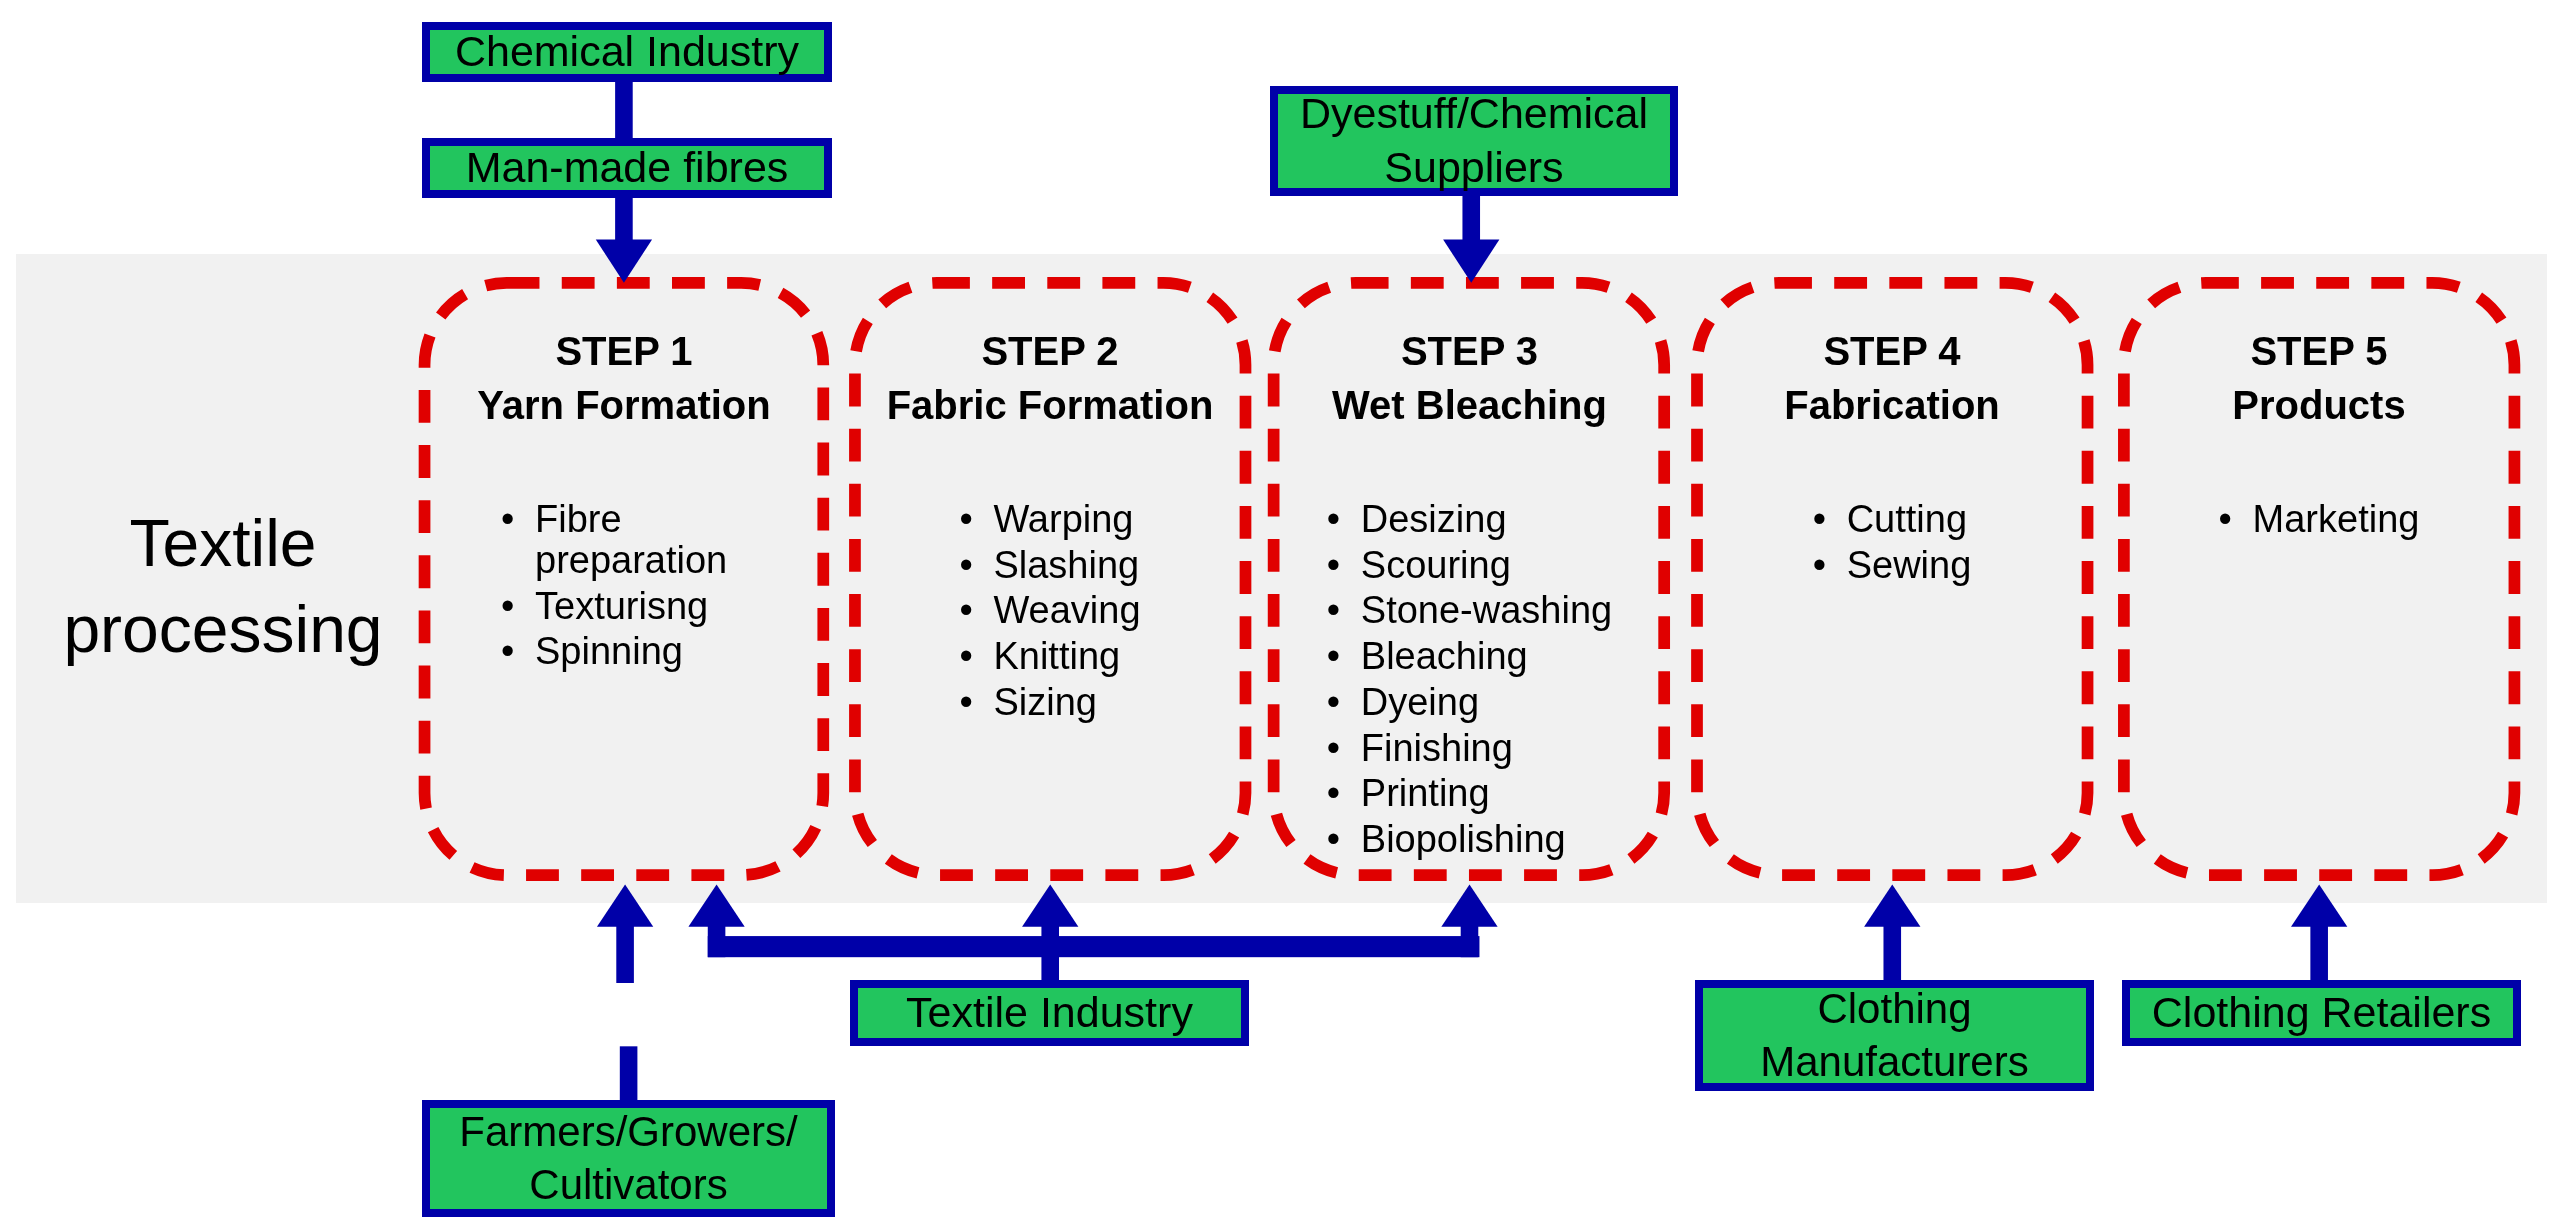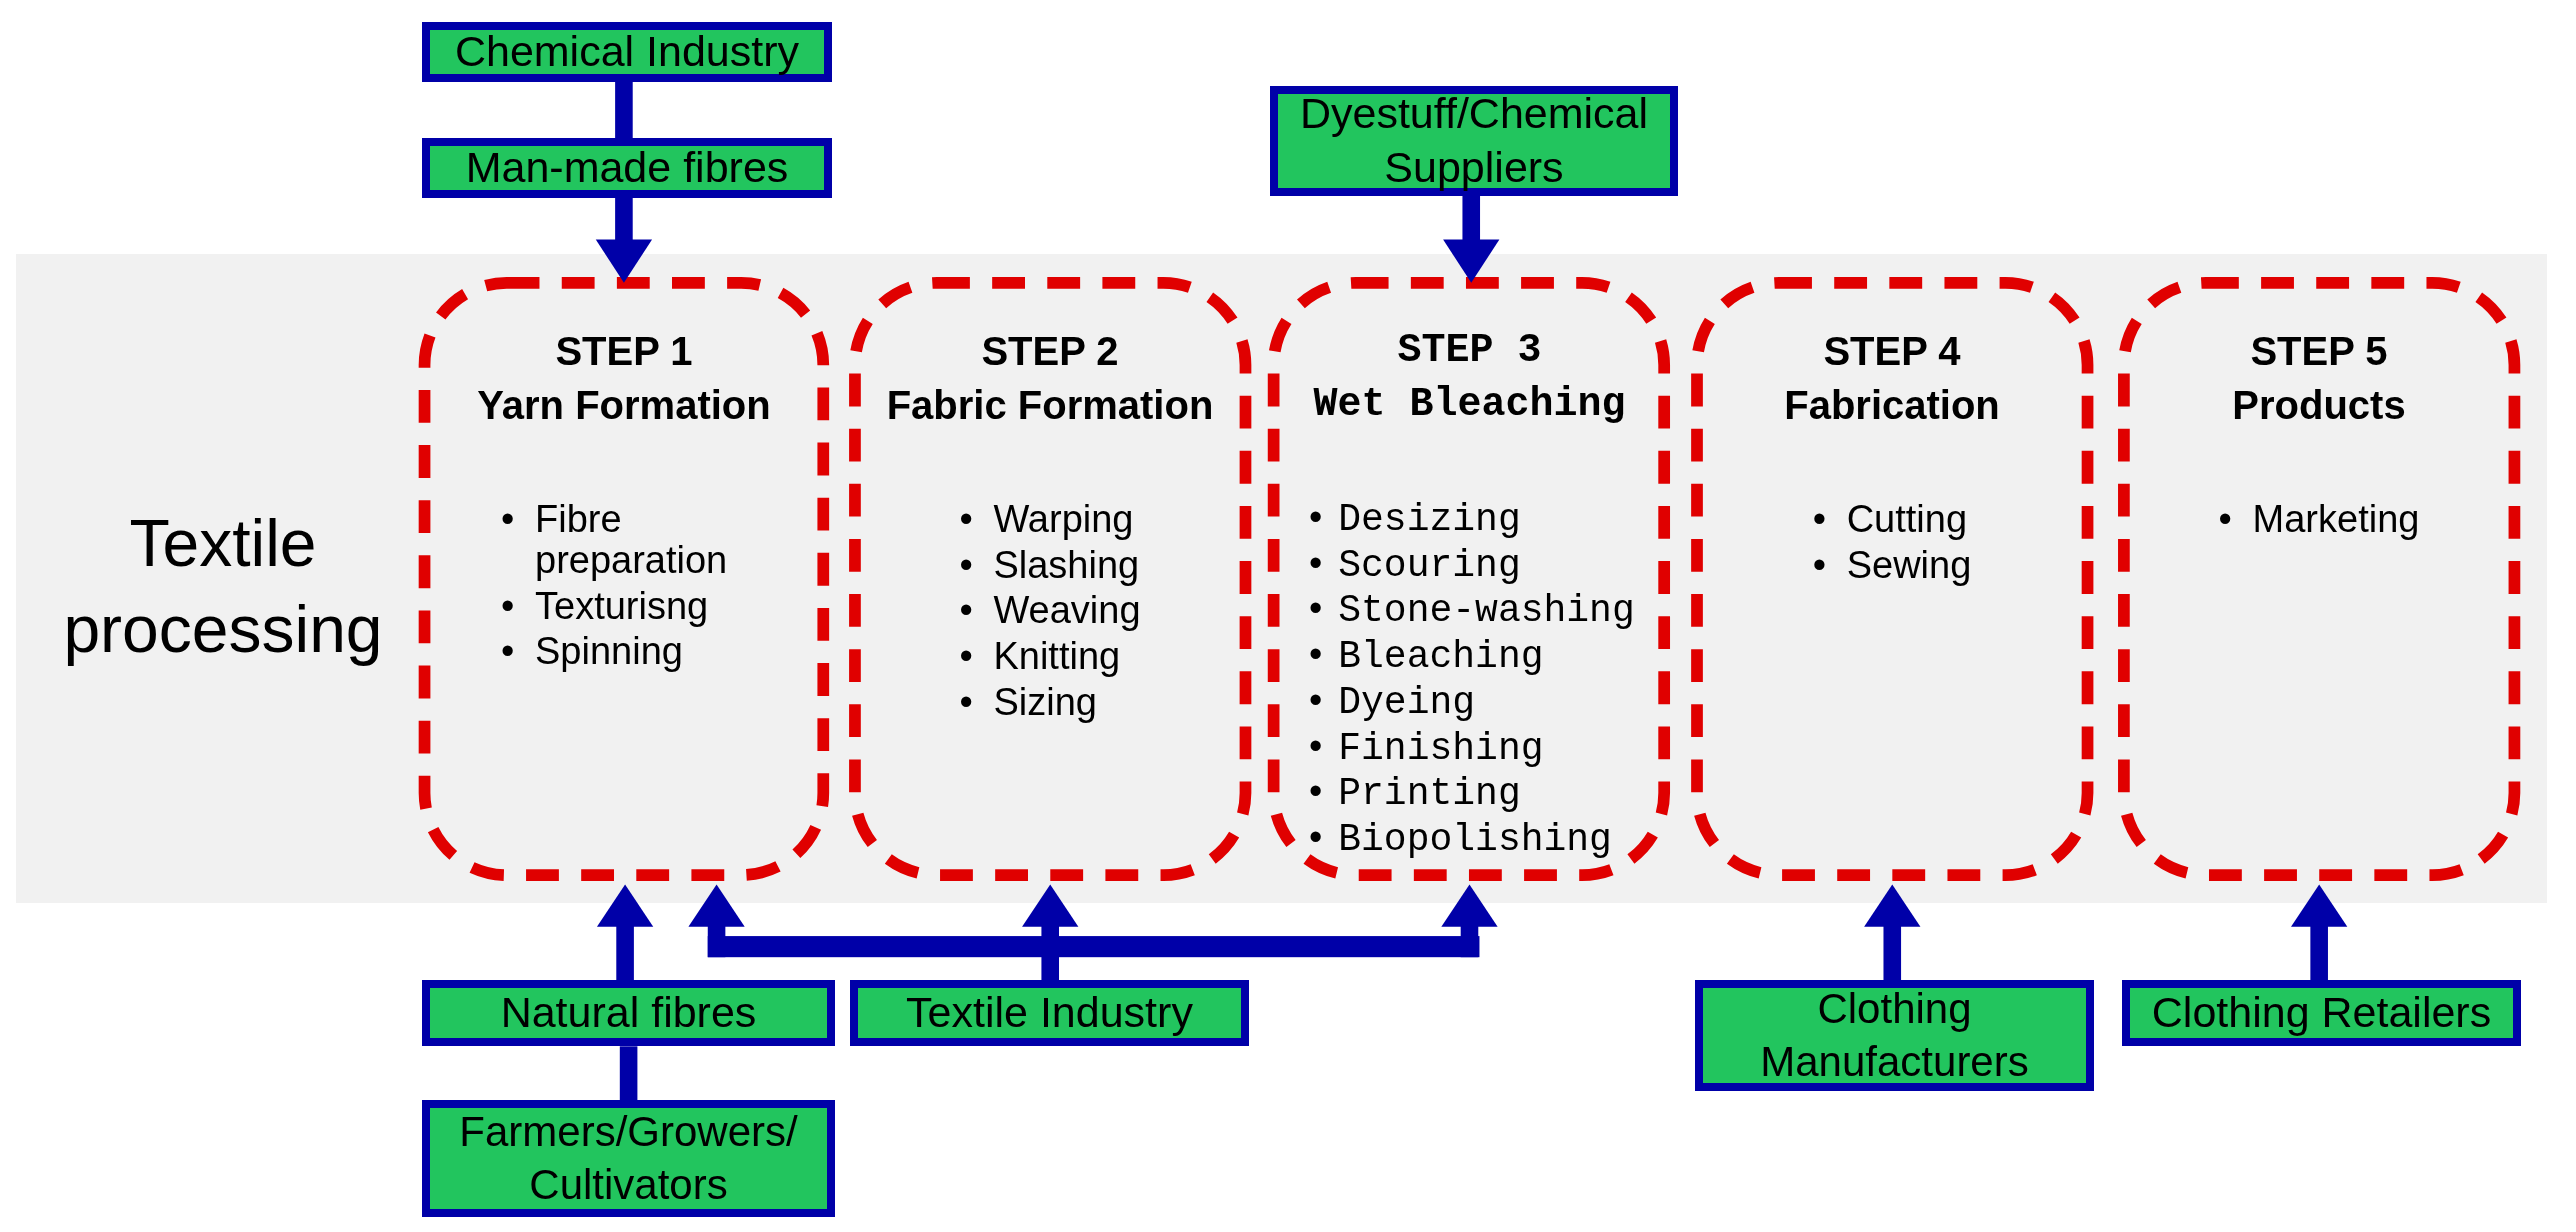--- a/index.html
+++ b/index.html
@@ -180,21 +180,21 @@
           <span class="blt">•</span>
           <span class="li-text">Knitting</span>
         </li>
       <li>
           <span class="blt">•</span>
           <span class="li-text">Sizing</span>
         </li>
     </ul>
   </div>
 
-  <div class="step" id="step-3" style="left:1268px;width:403px;font-family:Liberation Mono, monospace;">
+  <div class="step" id="step-3" style="left:1268px;width:403px;">
     <div class="step-title">
       <div>STEP 3</div>
       <div>Wet Bleaching</div>
     </div>
     <ul>
       <li>
           <span class="blt">•</span>
           <span class="li-text">Desizing</span>
         </li>
       <li>
@@ -251,23 +251,20 @@
       <div>Products</div>
     </div>
     <ul>
       <li>
           <span class="blt">•</span>
           <span class="li-text">Marketing</span>
         </li>
     </ul>
   </div>
 
-  <div class="solid-box" id="box-natural">
-    <div>Natural fibres</div>
-  </div>
   <div class="solid-box" id="box-textile-industry">
     <div>Textile Industry</div>
   </div>
   <div class="solid-box" id="box-farmers">
     <div>Farmers/Growers/</div>
     <div>Cultivators</div>
   </div>
   <div class="solid-box" id="box-manufacturers">
     <div>Clothing</div>
     <div>Manufacturers</div>

